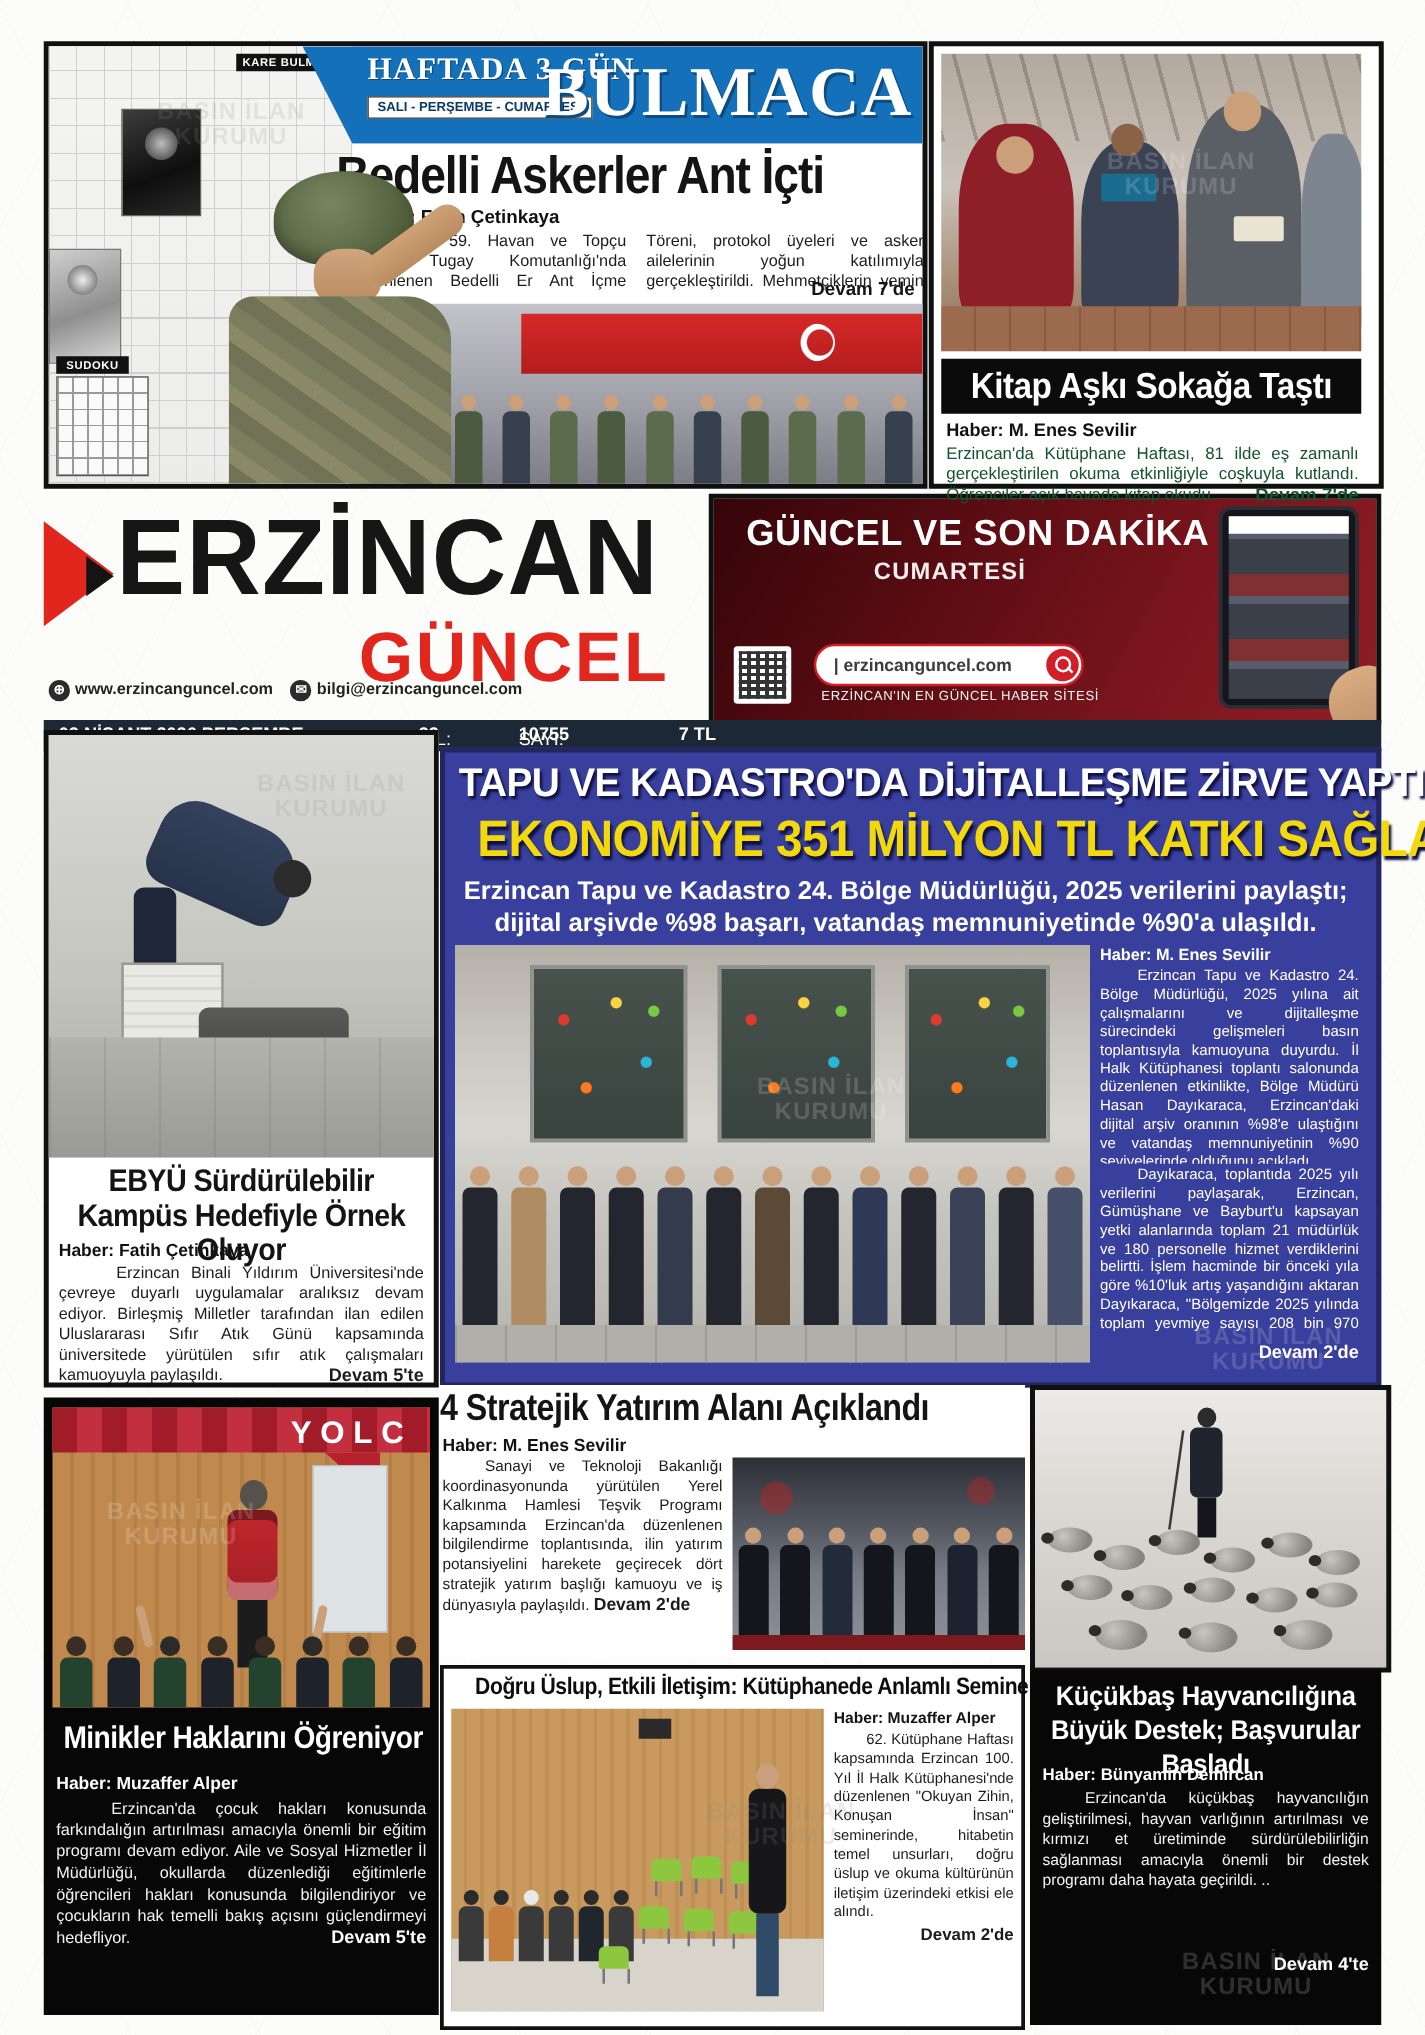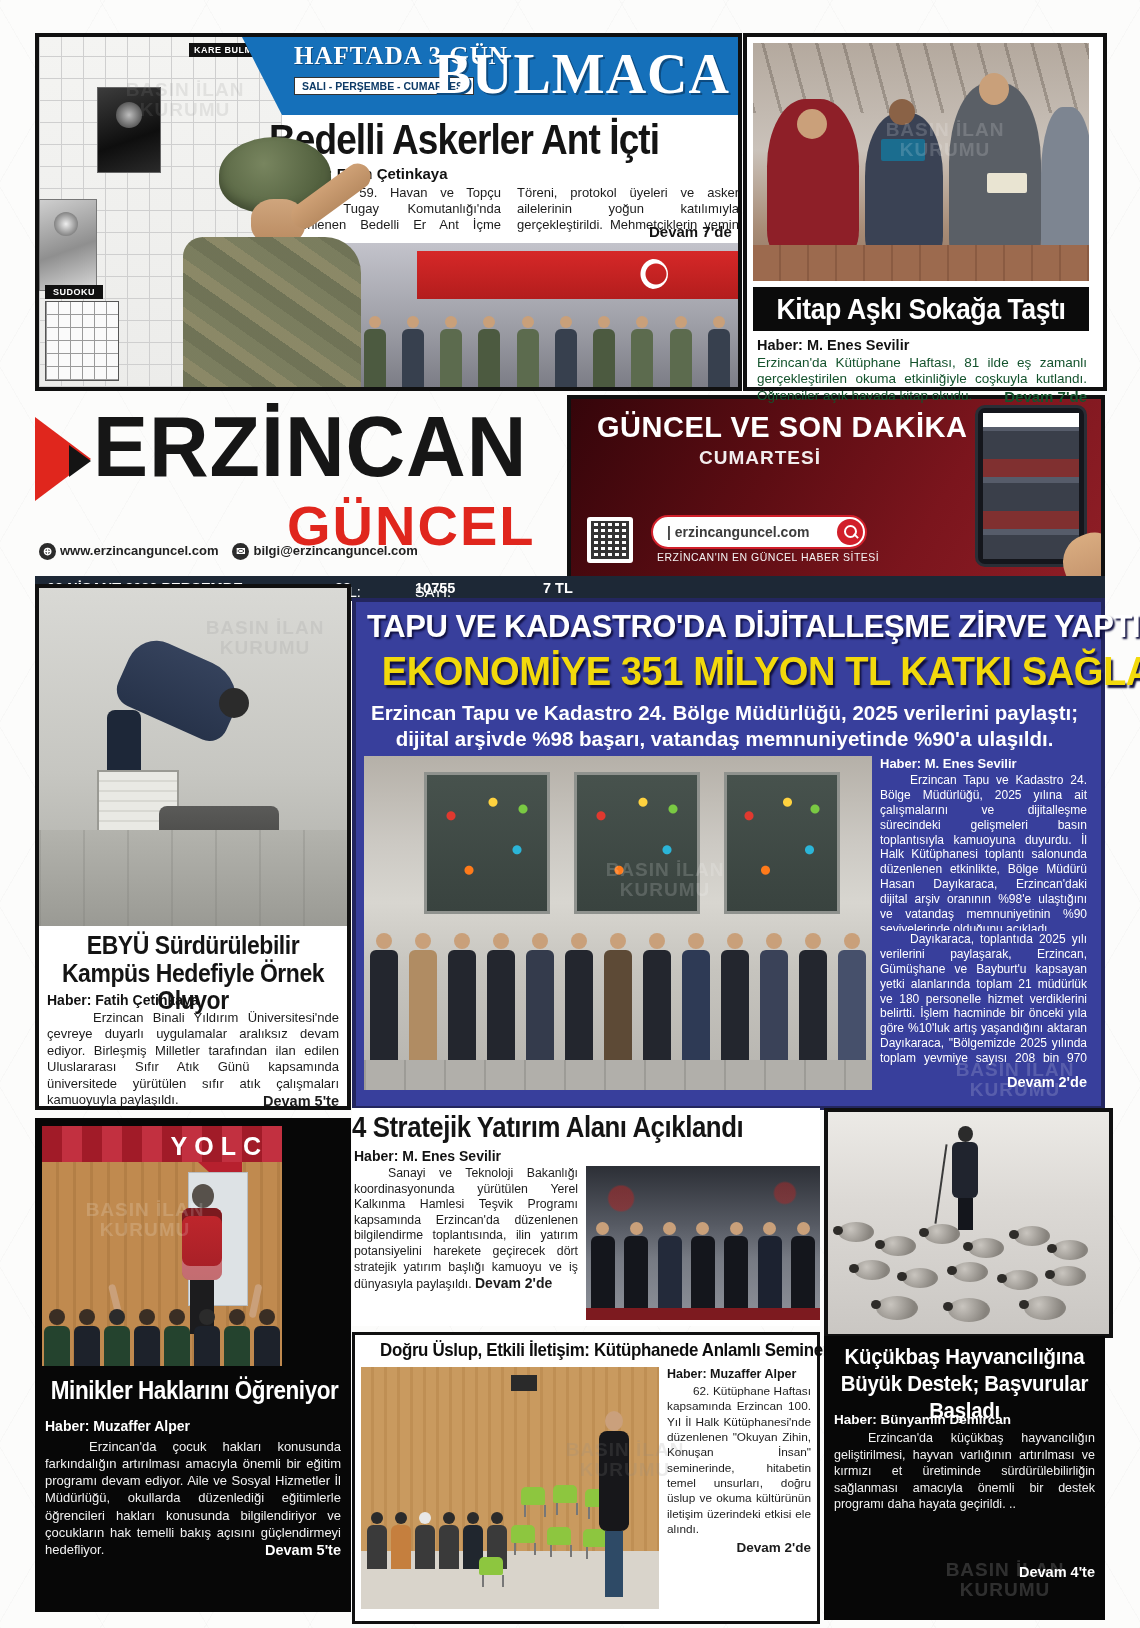--- a/index.html
+++ b/index.html
@@ -211,21 +211,21 @@
     background:repeating-linear-gradient(90deg, rgba(110,110,105,.3) 0 2px, transparent 2px 40px),#b1afaa;}
   .tapu-col{left:524px;top:154px;width:207px;height:334px;color:#fff;}
   .tapu-byline{position:absolute;left:0;top:0;font-size:13px;font-weight:bold;color:#fff;}
   .tapu-p{position:absolute;left:0;width:207px;font-size:12px;line-height:1.24;text-align:justify;color:#fff;text-indent:30px;}
   .tapu-p1{top:17px;height:158px;overflow:hidden;}
   .tapu-p2{top:176px;height:136px;overflow:hidden;}
   .tapu-cont{position:absolute;right:0;bottom:0;font-weight:bold;font-size:14.5px;color:#fff;}
 
   
   #box-kids{left:35px;top:1118px;width:316px;height:494px;background:#070707;z-index:2;}
-  .kids-photo{left:7px;top:8px;width:240px;height:240px;overflow:hidden;
+  .kids-photo{left:7px;top:8px;width:302px;height:240px;overflow:hidden;
     background:repeating-linear-gradient(90deg,#c08a4f 0 14px,#b37f46 14px 17px);}
   .curtain{position:absolute;left:0;top:0;right:0;height:36px;
     background:repeating-linear-gradient(90deg,#a11b28 0 20px,#c23040 20px 40px);}
   .curtain::after{content:"";position:absolute;right:40px;top:36px;border-left:44px solid transparent;
     border-top:40px solid #b7202e;}
   .yolc{position:absolute;right:14px;top:6px;color:#fff;font-weight:800;font-size:25px;letter-spacing:7px;}
   .kdoor{position:absolute;right:34px;top:46px;width:58px;height:132px;background:#dde2e5;border:1px solid #b9bec2;}
   .teacher{position:absolute;left:138px;top:58px;width:44px;height:150px;}
   .teacher .t-head{position:absolute;left:12px;top:0;width:22px;height:24px;border-radius:50%;background:#57514b;}
   .teacher .t-vest{position:absolute;left:2px;top:24px;width:40px;height:72px;border-radius:8px;

